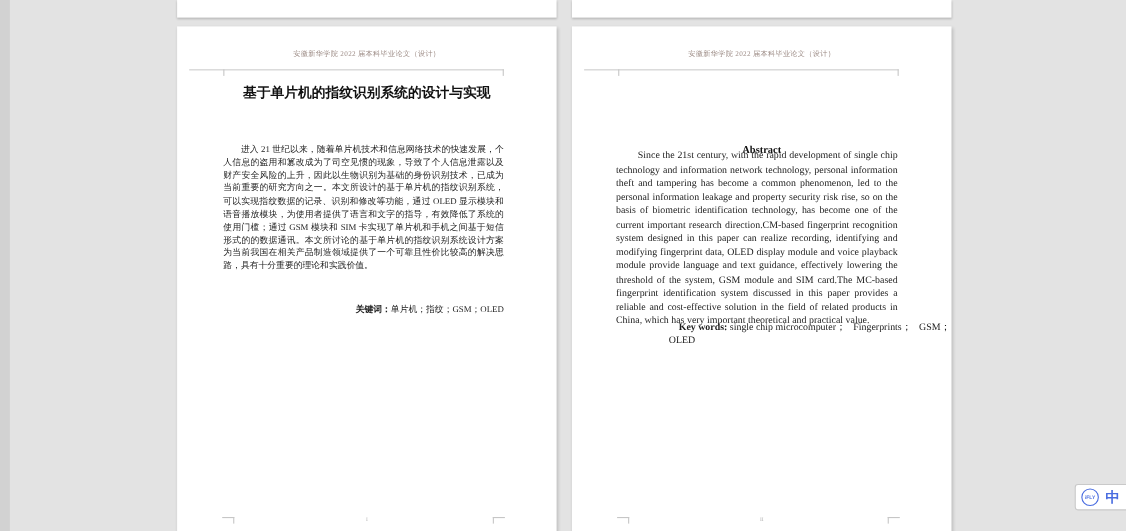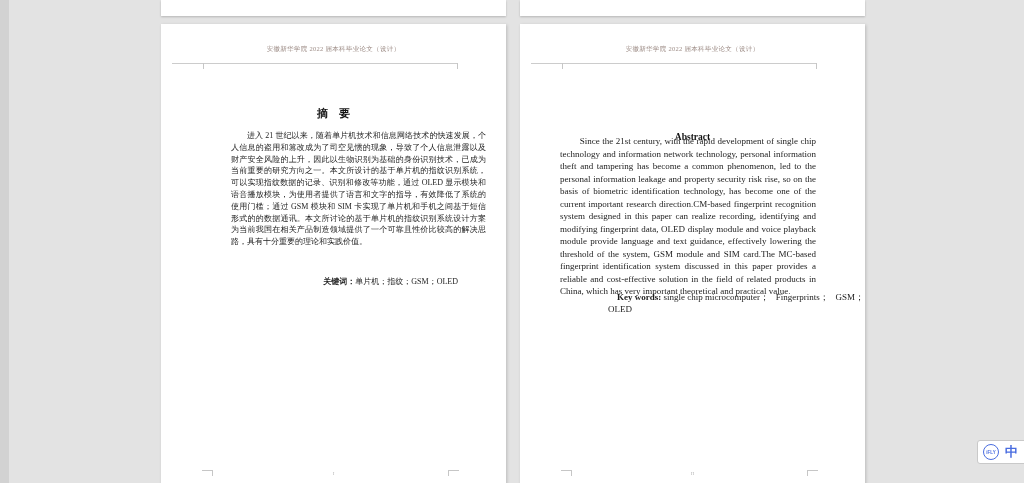--- a/index.html
+++ b/index.html
@@ -52,21 +52,20 @@
   .cn-heading {
     position: absolute; top: 82px; left: 0; right: 0;
     text-align: center;
     font-size: 11px; font-weight: bold; color: #111;
   }
   .cn-body {
     position: absolute; top: 106px; left: 42px; width: 255px;
     font-size: 8px; line-height: 11.8px;
     text-align: justify; text-indent: 2em;
     color: #1c1c1c;
-    margin-left: 28px;
   }
   .cn-keywords {
     position: absolute; top: 243px; left: 42px; width: 255px;
     font-size: 8px; color: #1c1c1c;
     white-space: pre-wrap;
     text-align: right;
   }
   .cn-keywords .kw-label { font-weight: bold; }
 
   .en-title {
@@ -136,21 +135,21 @@
 
 <div class="partial-page partial-left"></div>
 <div class="partial-page partial-right"></div>
 
 <div class="page page-left">
   <div class="doc-header">安徽新华学院 2022 届本科毕业论文（设计）</div>
   <div class="header-rule"></div>
   <div class="margin-tick tick-left"></div>
   <div class="margin-tick tick-right"></div>
 
-  <div class="cn-heading">摘　要</div>
+  <div class="cn-title">基于单片机的指纹识别系统的设计与实现</div>
   <div class="cn-body">进入 21 世纪以来，随着单片机技术和信息网络技术的快速发展，个人信息的盗用和篡改成为了司空见惯的现象，导致了个人信息泄露以及财产安全风险的上升，因此以生物识别为基础的身份识别技术，已成为当前重要的研究方向之一。本文所设计的基于单片机的指纹识别系统，可以实现指纹数据的记录、识别和修改等功能，通过 OLED 显示模块和语音播放模块，为使用者提供了语言和文字的指导，有效降低了系统的使用门槛；通过 GSM 模块和 SIM 卡实现了单片机和手机之间基于短信形式的的数据通讯。本文所讨论的基于单片机的指纹识别系统设计方案为当前我国在相关产品制造领域提供了一个可靠且性价比较高的解决思路，具有十分重要的理论和实践价值。</div>
   <div class="cn-keywords">
     <span class="kw-label">关键词：</span><span>单片机；指纹；GSM；OLED</span>
   </div>
 
   <div class="footer-mark footer-mark-left"></div>
   <div class="footer-mark footer-mark-right"></div>
   <div class="page-number">I</div>
 </div>
 

